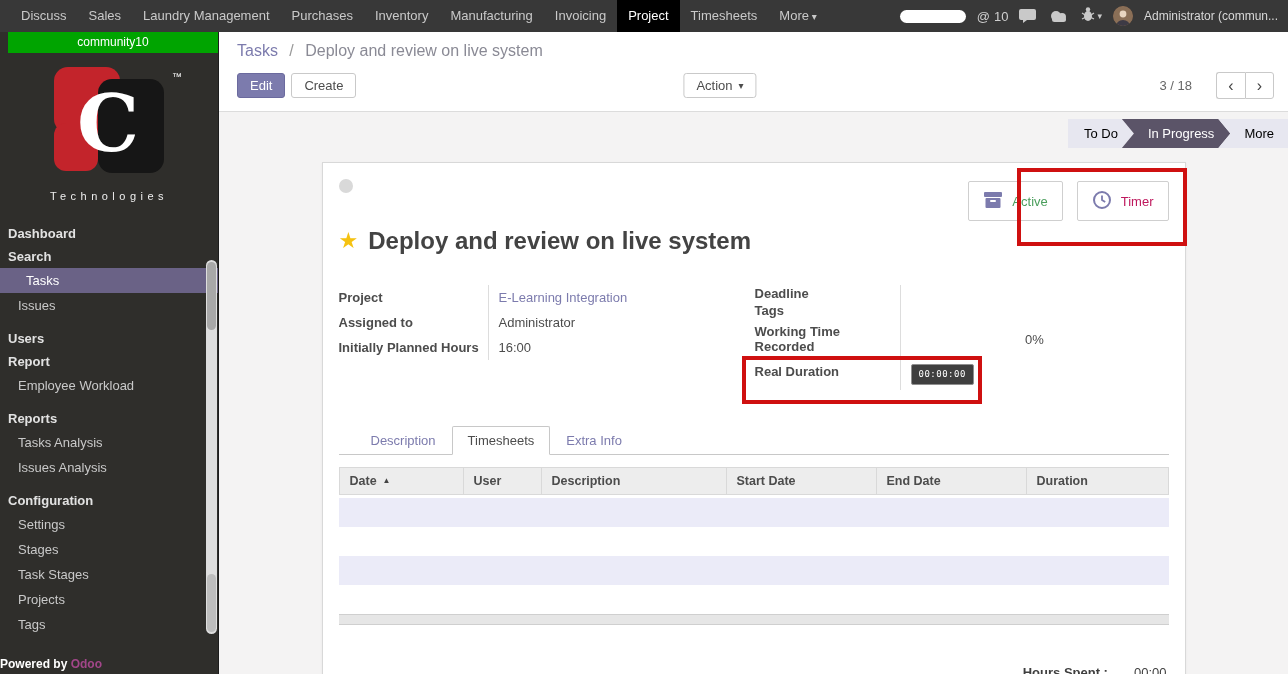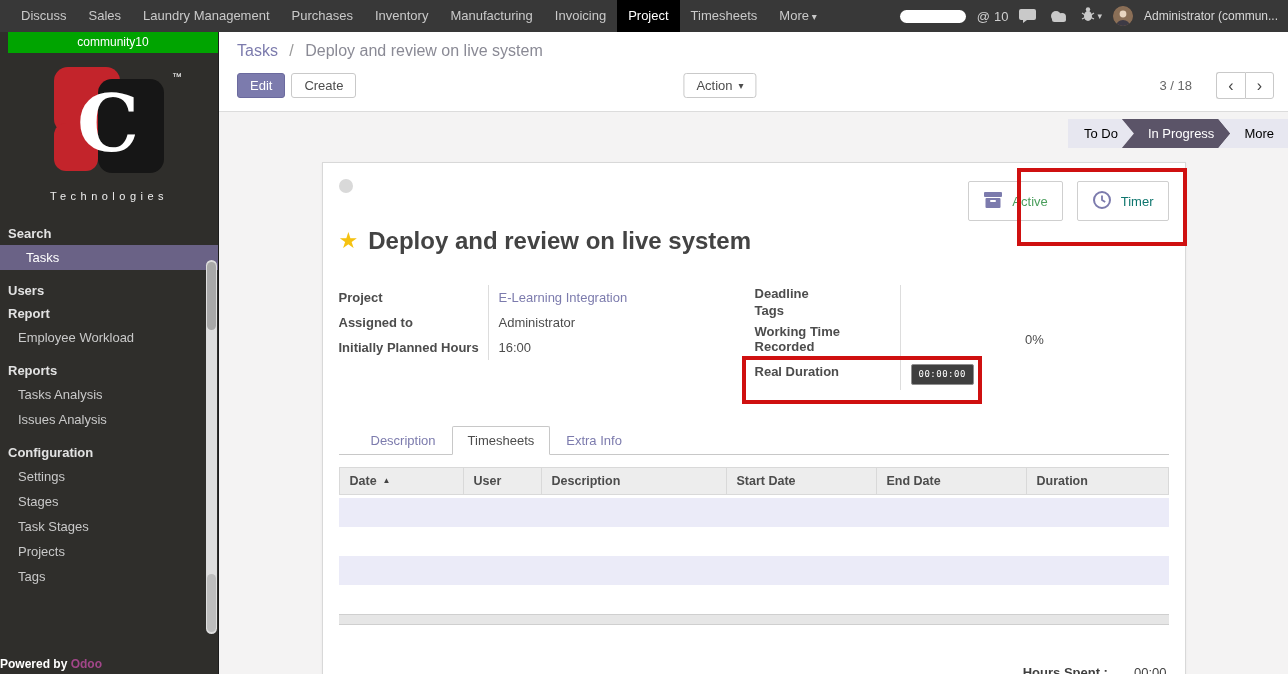--- a/index.html
+++ b/index.html
@@ -70,21 +70,21 @@
   .step.first{clip-path:polygon(0 0, calc(100% - 12px) 0, 100% 50%, calc(100% - 12px) 100%, 0 100%);margin-left:0;padding-left:16px;}
   .step.last{clip-path:polygon(0 0, 100% 0, 100% 100%, 0 100%, 12px 50%);padding-right:14px;}
   .step.active{background:#5b5468;color:#fff;}
 
   
   .sheet{position:relative;width:864px;margin:14px auto 0;background:#fff;border:1px solid #d8d8d8;min-height:560px;padding:16px;box-sizing:border-box;box-shadow:0 1px 2px rgba(0,0,0,0.06);}
   .oe-avatar{width:14px;height:14px;border-radius:50%;background:#d9d9d9;}
   .sheet-buttons{position:absolute;top:18px;right:16px;display:flex;gap:14px;}
   .stat-btn{display:flex;align-items:center;gap:9px;height:40px;padding:0 14px;background:#fff;border:1px solid #cfcfcf;border-radius:2px;font-size:13px;cursor:pointer;}
   .lbl-active{color:#4a9e5c;}
-  .lbl-timer{color:#0f766e;}
+  .lbl-timer{color:#be185d;}
   .title-row{margin-top:34px;display:flex;align-items:center;}
   .star{color:#f5c211;font-size:22px;margin-right:10px;}
   .sheet-title{font-size:24px;font-weight:bold;color:#434343;}
 
   .fields{display:flex;margin-top:30px;}
   .fgroup.left{width:400px;}
   .fgroup.right{margin-left:17px;width:415px;}
   .frow{display:flex;}
   .flabel{font-weight:bold;color:#4c4c4c;font-size:13px;border-right:1px solid #ddd;padding:5px 8px 5px 0;box-sizing:border-box;line-height:15px;}
   .fgroup.left .flabel{width:150px;}
@@ -185,22 +185,24 @@
       <svg width="126" height="120" viewBox="0 0 126 120">
         <rect x="8" y="2" width="66" height="66" rx="14" fill="#c3242b"></rect>
         <rect x="8" y="58" width="44" height="48" rx="12" fill="#c3242b"></rect>
         <rect x="52" y="14" width="66" height="94" rx="14" fill="#161616"></rect>
         <text x="62" y="86" font-size="78" font-weight="bold" fill="#ffffff" text-anchor="middle" font-family="DejaVu Serif, serif">C</text>
       </svg>
       <span class="tm">™</span>
       <div class="brand-sub">Technologies</div>
     </div>
     <nav class="sidebar-menu">
+        <div class="smenu-header">Dashboard</div>
         <div class="smenu-header">Search</div>
         <div class="smenu-subitem active">Tasks</div>
+        <div class="smenu-item">Issues</div>
         <div class="smenu-header">Users</div>
         <div class="smenu-header">Report</div>
         <div class="smenu-item">Employee Workload</div>
         <div class="smenu-header">Reports</div>
         <div class="smenu-item">Tasks Analysis</div>
         <div class="smenu-item">Issues Analysis</div>
         <div class="smenu-header">Configuration</div>
         <div class="smenu-item">Settings</div>
         <div class="smenu-item">Stages</div>
         <div class="smenu-item">Task Stages</div>

